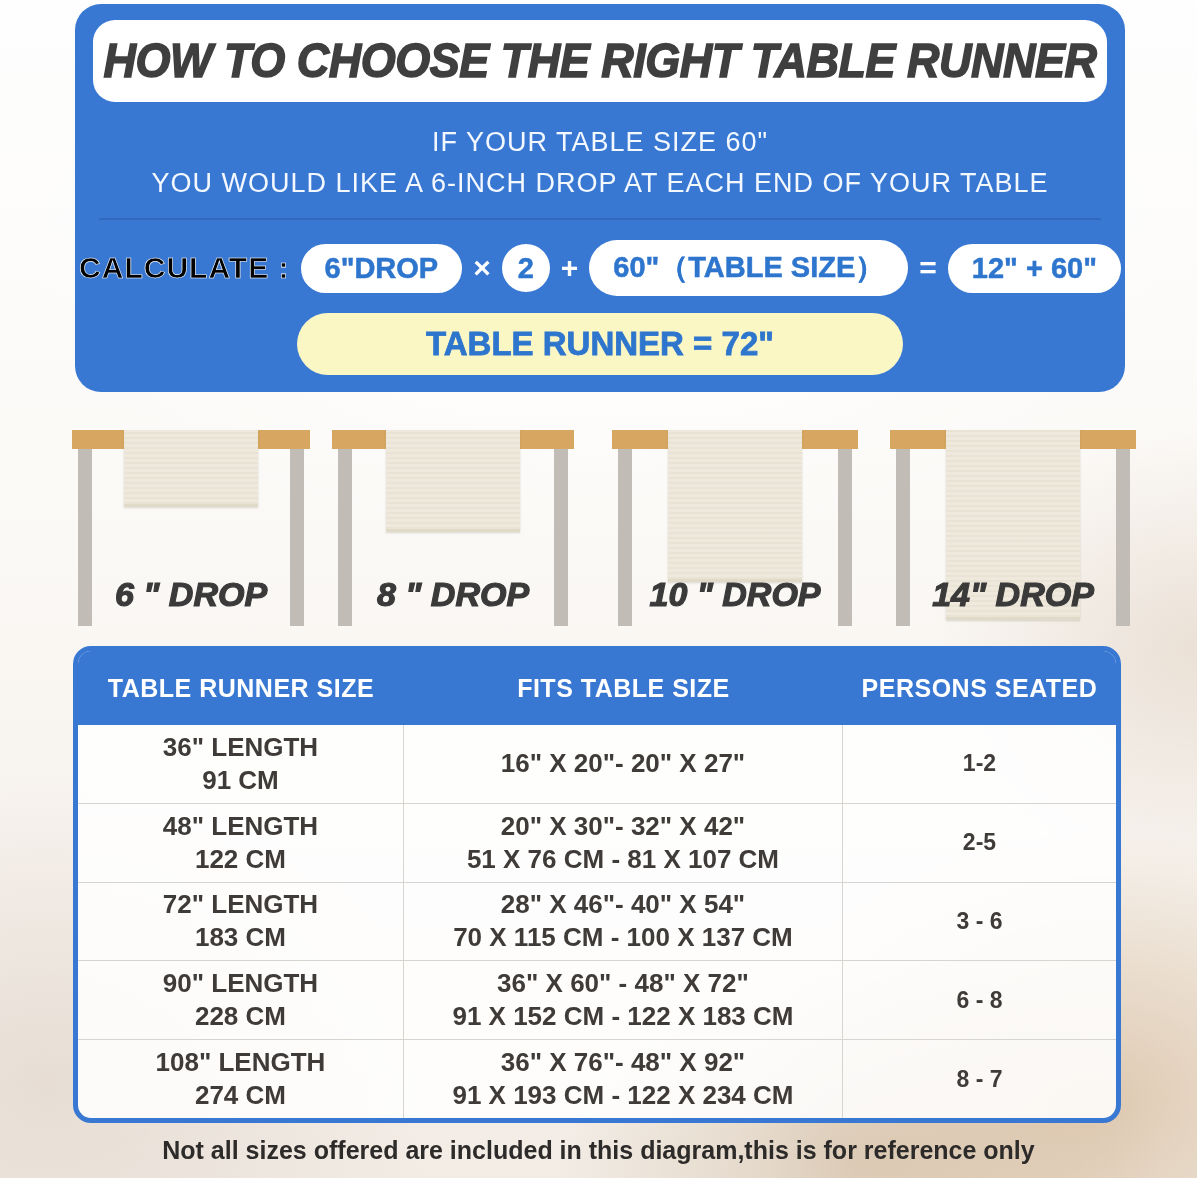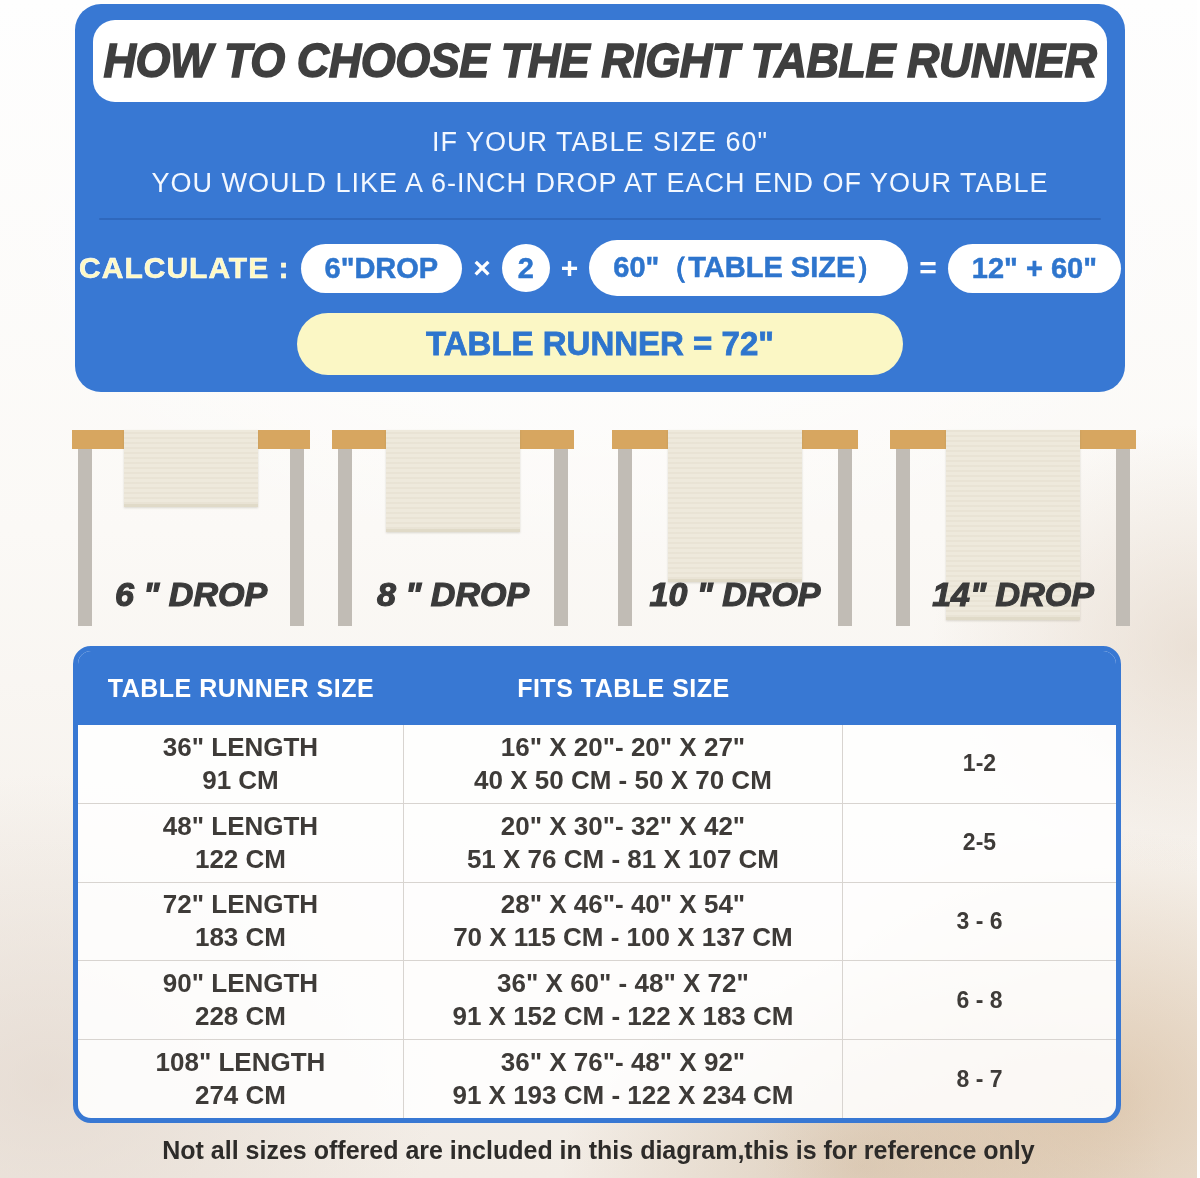--- a/index.html
+++ b/index.html
@@ -37,21 +37,21 @@
   }
   .subtitle { text-align:center; color:#f3f8ff; font-size:27px; letter-spacing:1px; }
   .subtitle.l1 { margin-top:25px; }
   .subtitle.l2 { margin-top:10px; }
   .faint-rule { margin:19px 24px 0; height:2px; background:rgba(10,35,90,0.18); border-radius:1px; }
 
   .calc-row {
     margin-top:20px; display:flex; align-items:center; justify-content:center; gap:11px;
     white-space:nowrap;
   }
-  .calc-label { color:#fef9c3; font-size:30px; font-weight:bold; letter-spacing:1px; -webkit-text-stroke:0.6px #fff; }
+  .calc-label { color:#000000; font-size:30px; font-weight:bold; letter-spacing:1px; -webkit-text-stroke:0.6px #fff; }
   .pill {
     background:#ffffff; color:#2e75cd; font-weight:bold; font-size:29px;
     border-radius:30px; padding:8px 24px; -webkit-text-stroke:0.5px #2e75cd; white-space:nowrap;
   }
   .op { color:#ffffff; font-size:30px; font-weight:bold; }
   .circle {
     background:#ffffff; color:#2e75cd; font-weight:bold; font-size:29px;
     width:48px; height:48px; border-radius:50%;
     display:flex; align-items:center; justify-content:center; -webkit-text-stroke:0.5px #2e75cd;
   }
@@ -168,31 +168,31 @@
     <div class="leg right"></div>
     <div class="tabletop"></div>
     <div class="runner"></div>
     <div class="drop-label">14" DROP</div>
   </div>
 
   <div class="table-panel">
     <div class="thead">
       <div class="th c1">TABLE RUNNER SIZE</div>
       <div class="th c2">FITS TABLE SIZE</div>
+      <div class="th c3">PERSONS SEATED</div>
     </div>
     <div class="tbody">
 
       <div class="trow">
         <div class="td c1">
           <span class="ln">36" LENGTH</span>
           <span class="ln">91 CM</span>
         </div>
         <div class="td c2">
           <span class="ln">16" X 20"- 20" X 27"</span>
-          <span class="ln">40 X 50 CM - 50 X 70 CM</span>
         </div>
         <div class="td c3">1-2</div>
       </div>
 
       <div class="trow">
         <div class="td c1">
           <span class="ln">48" LENGTH</span>
           <span class="ln">122 CM</span>
         </div>
         <div class="td c2">

